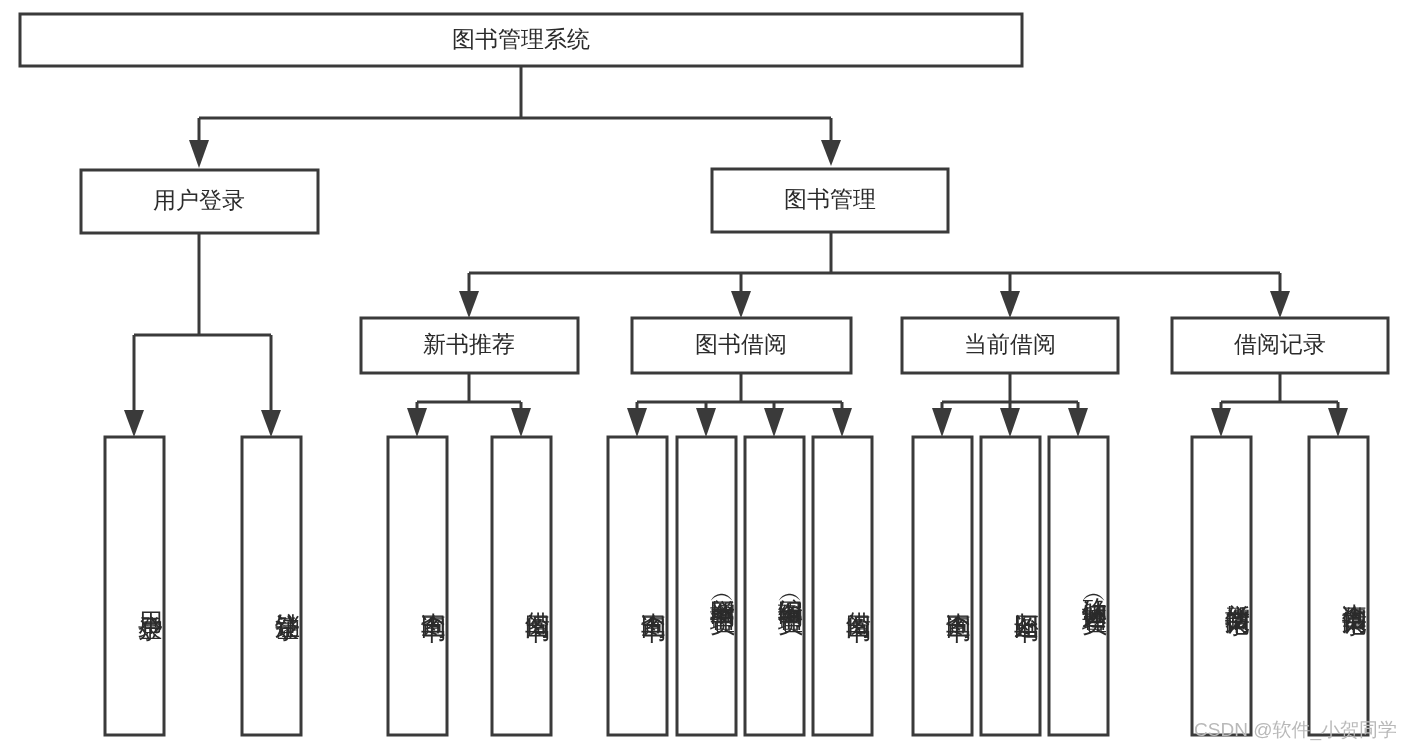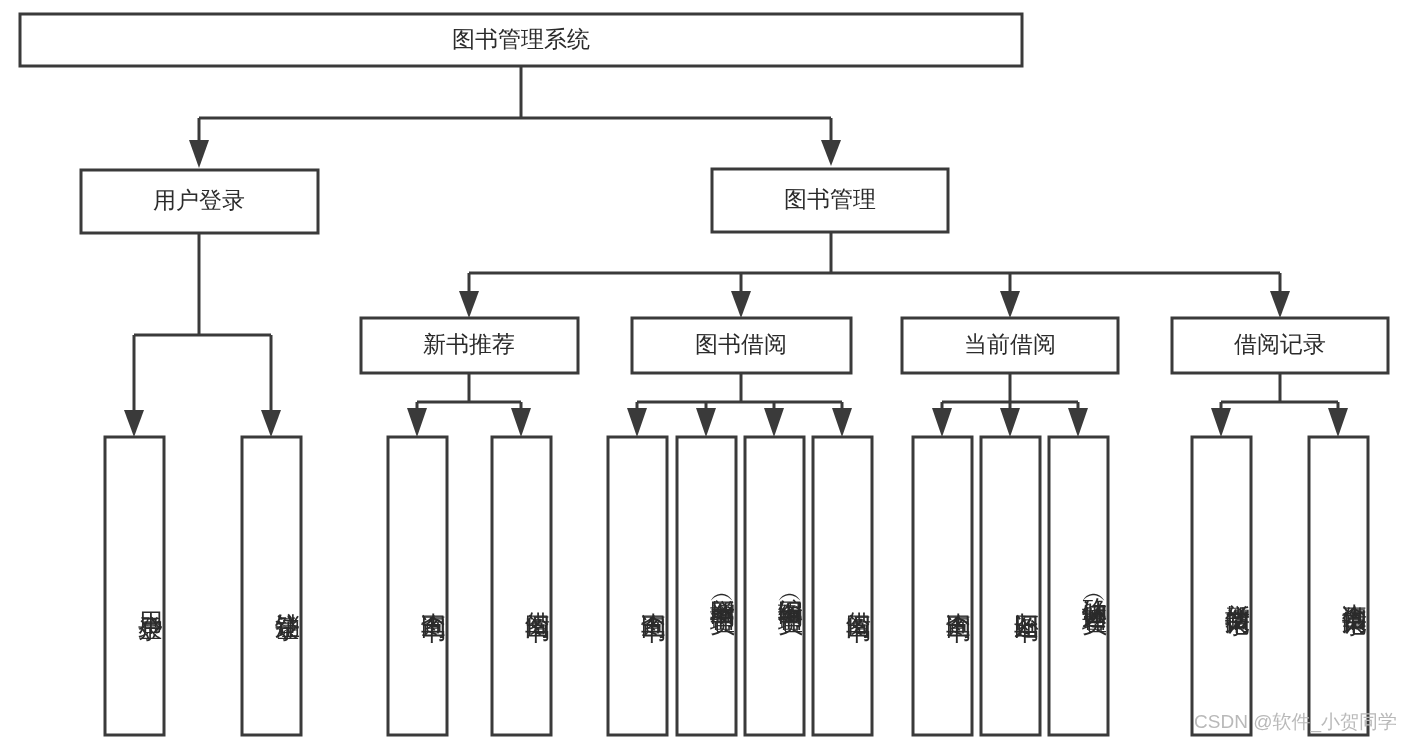--- a/index.html
+++ b/index.html
@@ -56,21 +56,21 @@
     display: flex;
     align-items: flex-start;
     justify-content: center;
     text-align: left;
     white-space: nowrap;
     pointer-events: none;
   }
   .watermark {
     position: absolute;
     right: 8px;
-    bottom: 12px;
+    bottom: 4px;
     font-family: "Liberation Sans", "DejaVu Sans", sans-serif;
     font-size: 19px;
     color: #b9b9b9;
     white-space: nowrap;
   }
 </style>
 </head>
 <body>
 
 <div id="page">

